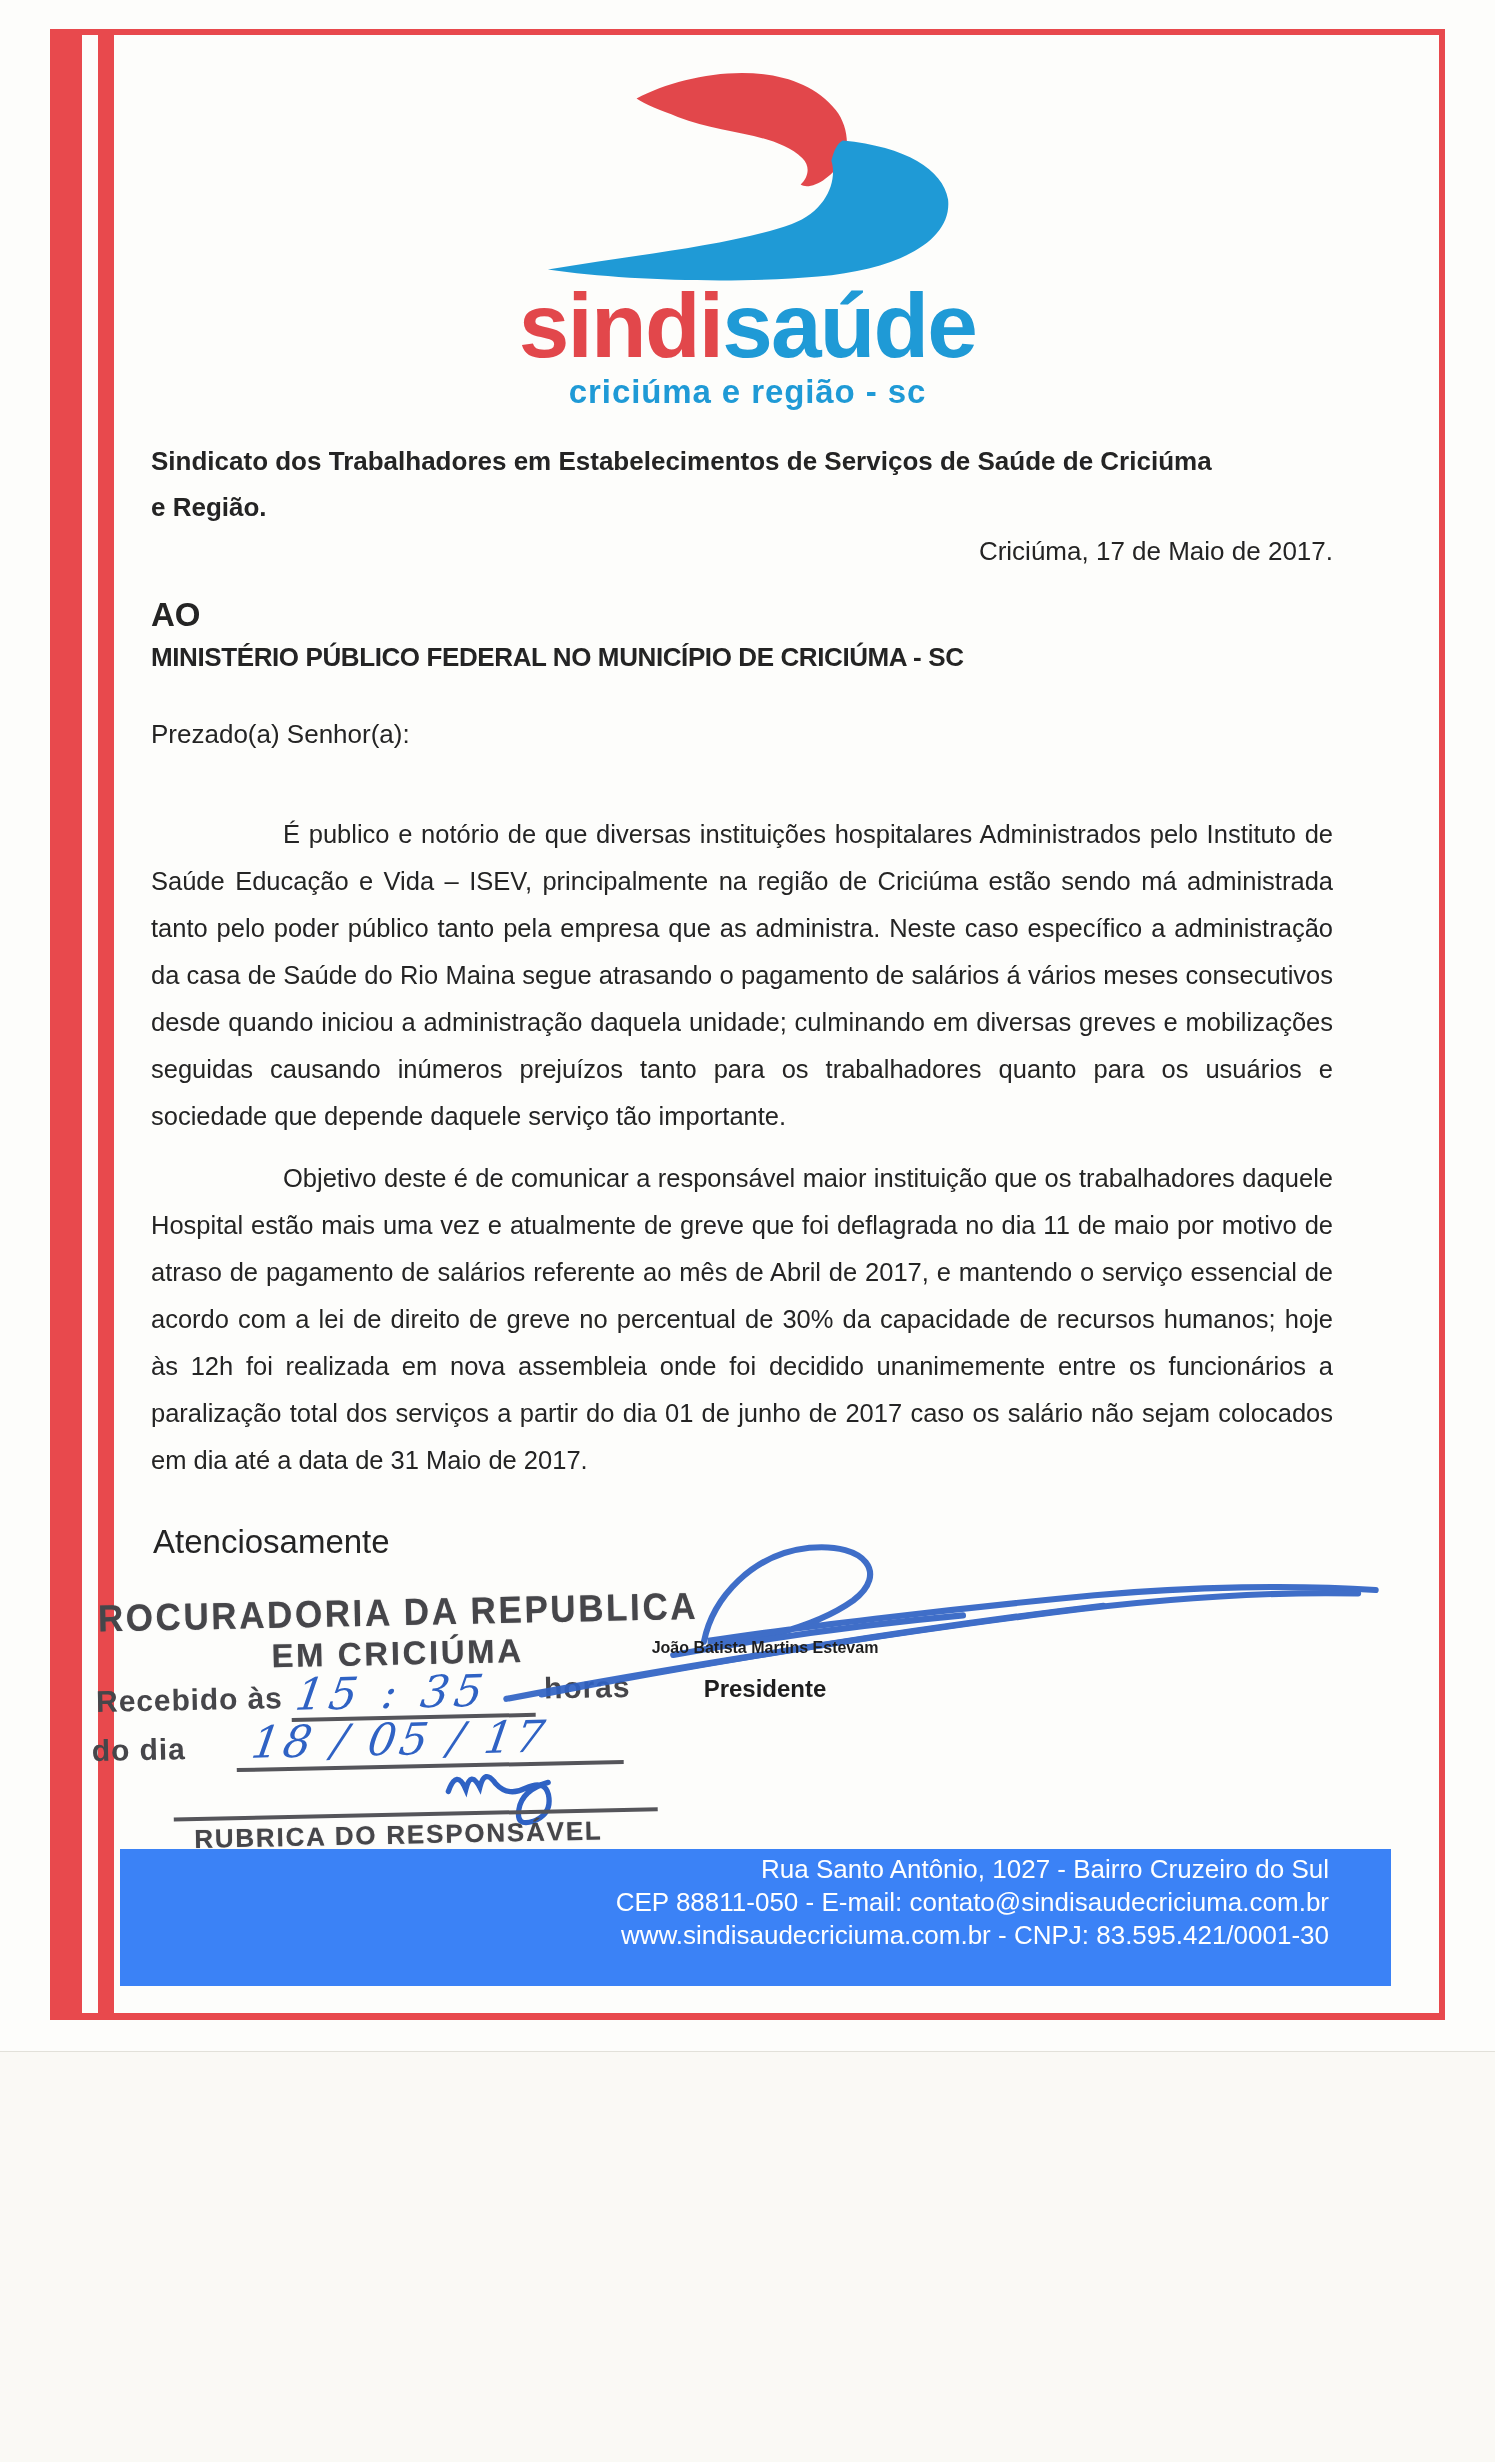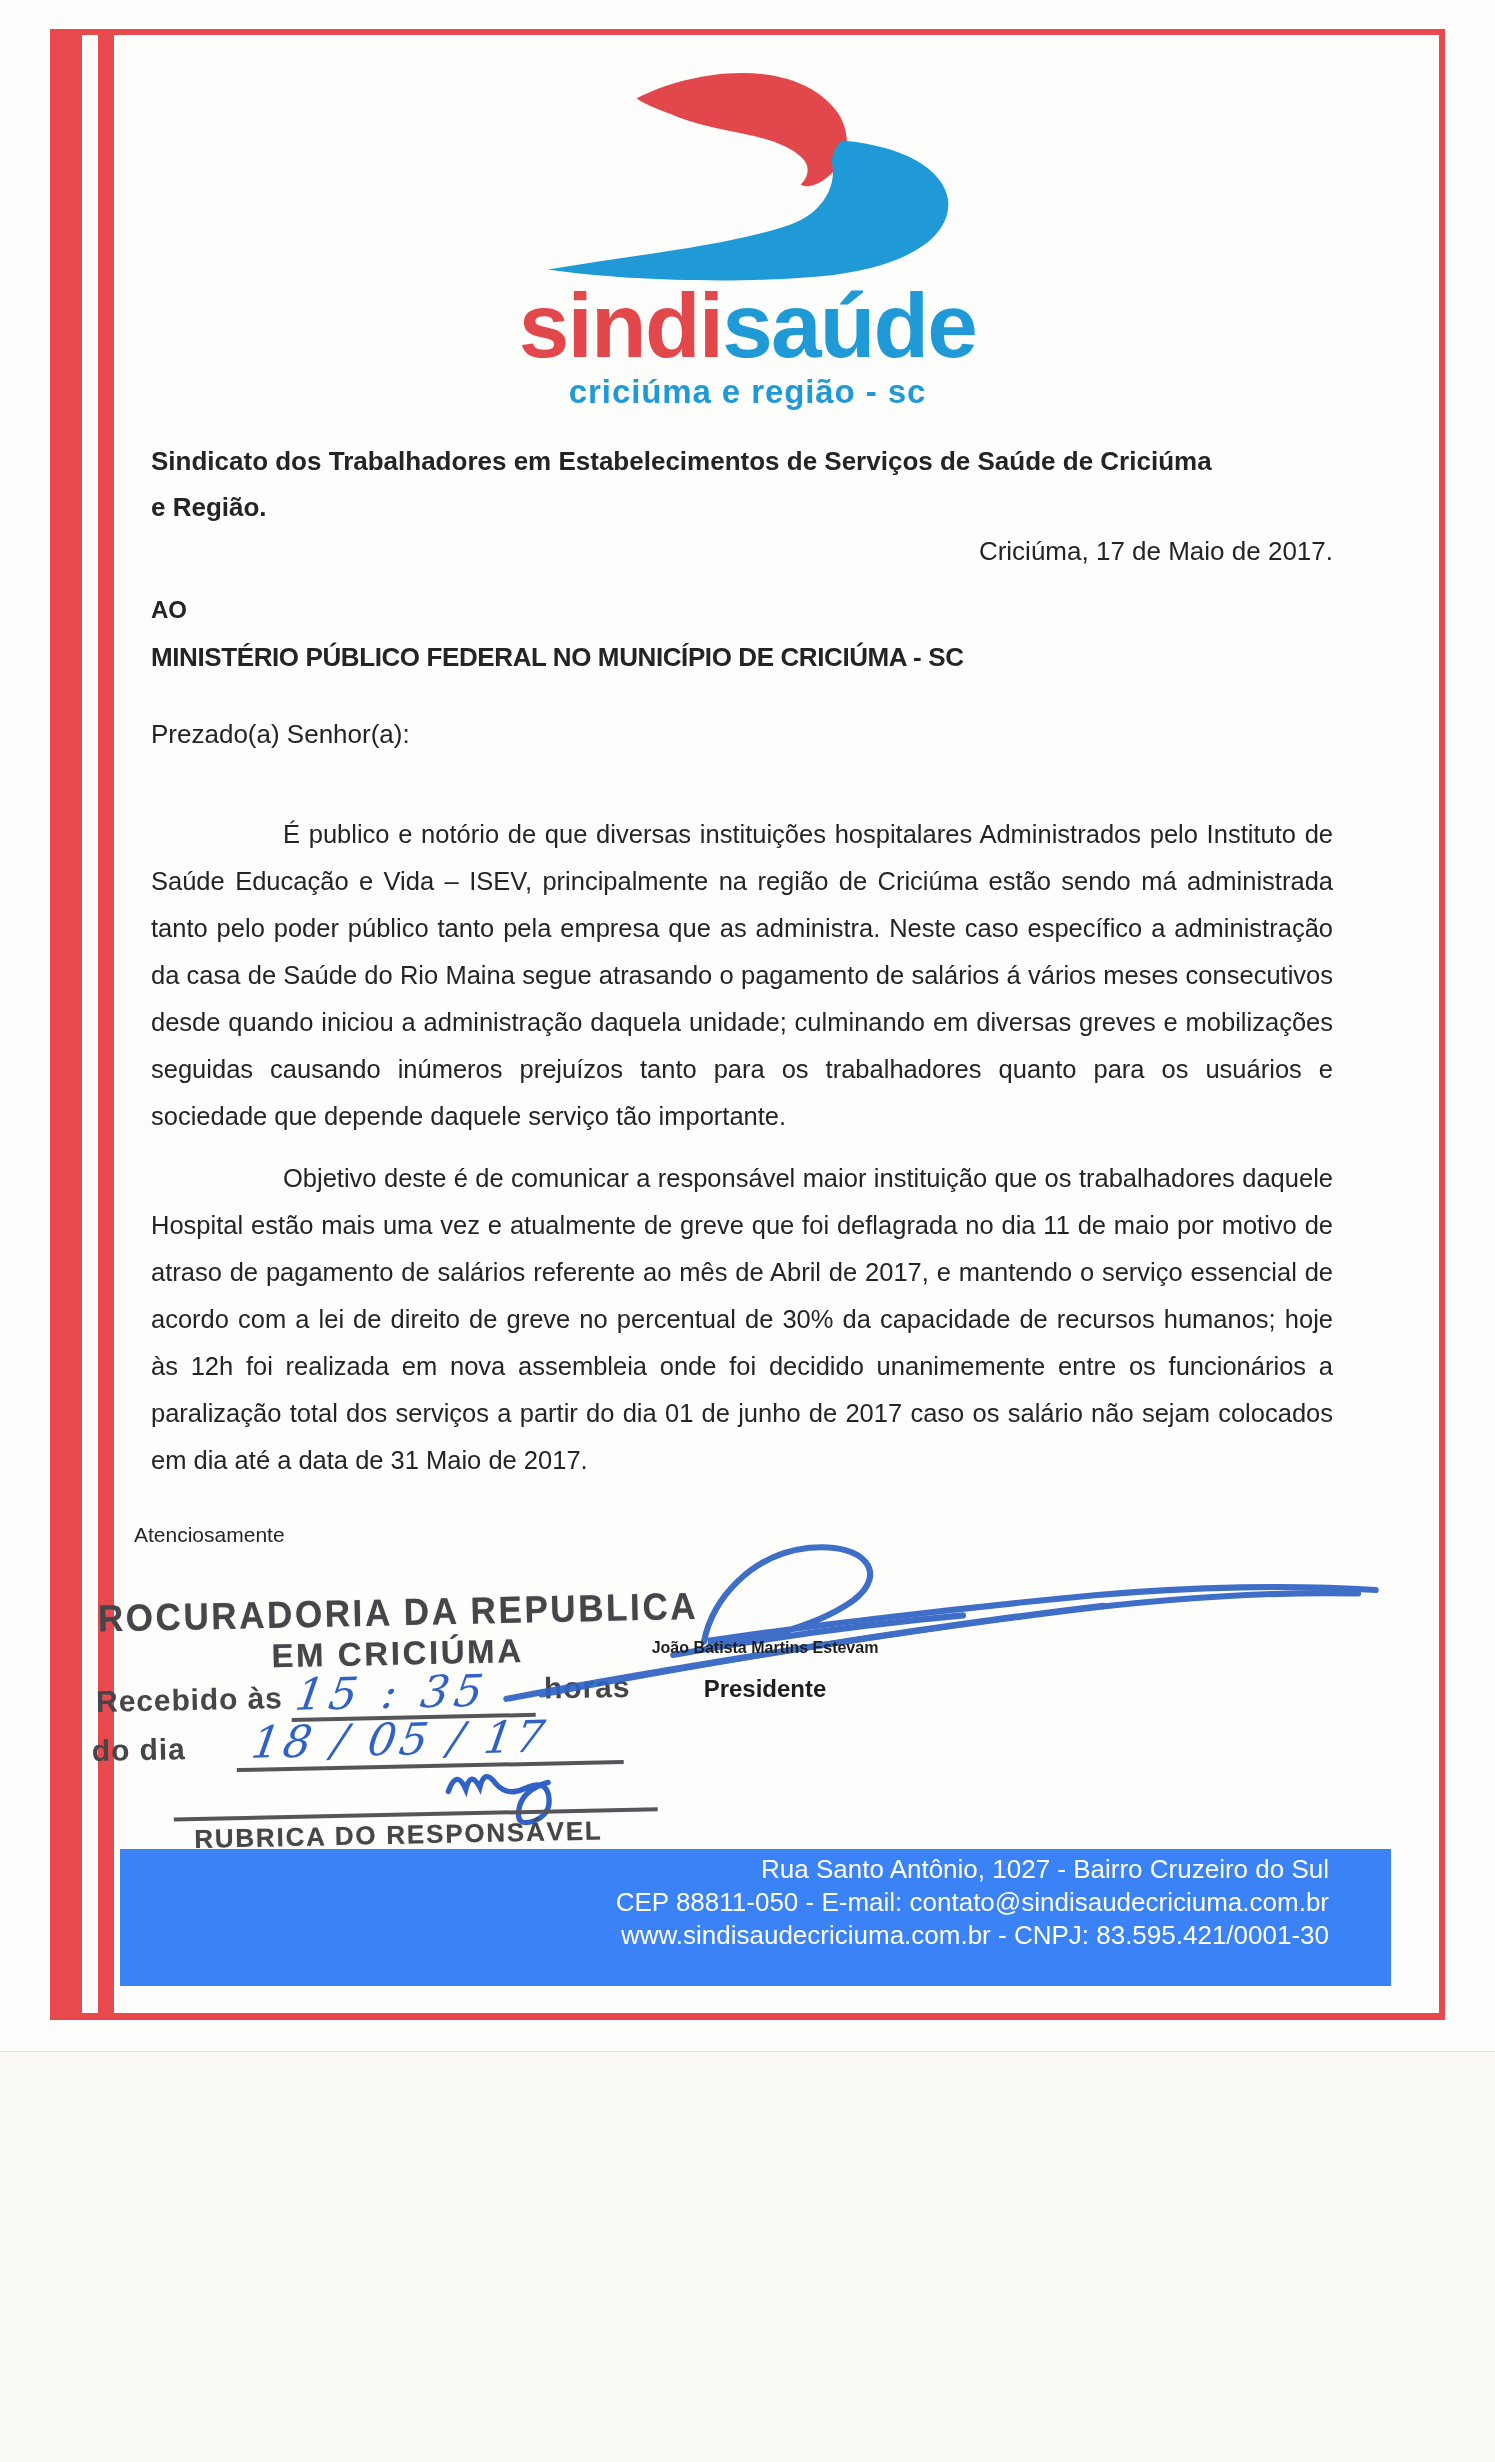--- a/index.html
+++ b/index.html
@@ -20,27 +20,27 @@
   
   .logo-word{left:0;top:280px;width:1495px;text-align:center;font-weight:700;font-size:91px;letter-spacing:-1.8px;line-height:1;}
   .logo-word .red-t{color:#e2474b;}
   .logo-word .blue-t{color:#1f9ad6;}
   .logo-tagline{left:0;top:373px;width:1495px;text-align:center;font-weight:700;font-size:33px;color:#1f9ad6;letter-spacing:0.9px;}
 
   
   .ink{color:#242424;}
   .org-heading{left:151px;top:438px;width:1182px;font-size:26px;font-weight:700;line-height:46px;}
   .date-line{left:151px;top:536px;width:1182px;font-size:26px;text-align:right;}
-  .rec-to{left:151px;top:596px;font-size:24px;font-weight:700;}
+  .rec-to{left:151px;top:596px;font-size:33px;font-weight:700;}
   .rec-name{left:151px;top:642px;font-size:26px;font-weight:700;letter-spacing:-0.4px;}
   .salutation{left:151px;top:719px;font-size:26px;}
   .para{left:151px;top:0;width:1182px;font-size:25.5px;line-height:47px;text-align:justify;text-indent:132px;color:#242424;}
   .para1{top:785px;}
   .para2{top:1129px;}
-  .closing{left:134px;top:1523px;font-size:21px;}
+  .closing{left:153px;top:1523px;font-size:33px;}
 
   
   .stamp{left:88px;top:1590px;width:686px;height:281px;transform:rotate(-1.2deg);color:#46464a;}
   .stamp .s1{left:12.3px;top:0;font-size:35px;font-weight:700;letter-spacing:2.6px;white-space:nowrap;transform:scale(1.0,1.08);transform-origin:left top;text-shadow:0 0 0.9px rgba(90,90,95,.6);}
   .stamp .s2{left:185px;top:44px;font-size:33px;font-weight:700;letter-spacing:2.6px;white-space:nowrap;text-shadow:0 0 0.9px rgba(90,90,95,.6);}
   .stamp .s3a{left:8.8px;top:88px;font-size:30px;font-weight:700;letter-spacing:0.9px;}
   .stamp .s3b{left:457px;top:84px;font-size:30px;font-weight:700;letter-spacing:0.9px;}
   .stamp .s4a{left:3.5px;top:137px;font-size:30px;font-weight:700;letter-spacing:0.9px;}
   .stamp .uline{background:#55555a;height:3.5px;}
   .stamp .u1{left:204px;top:125px;width:244px;}

